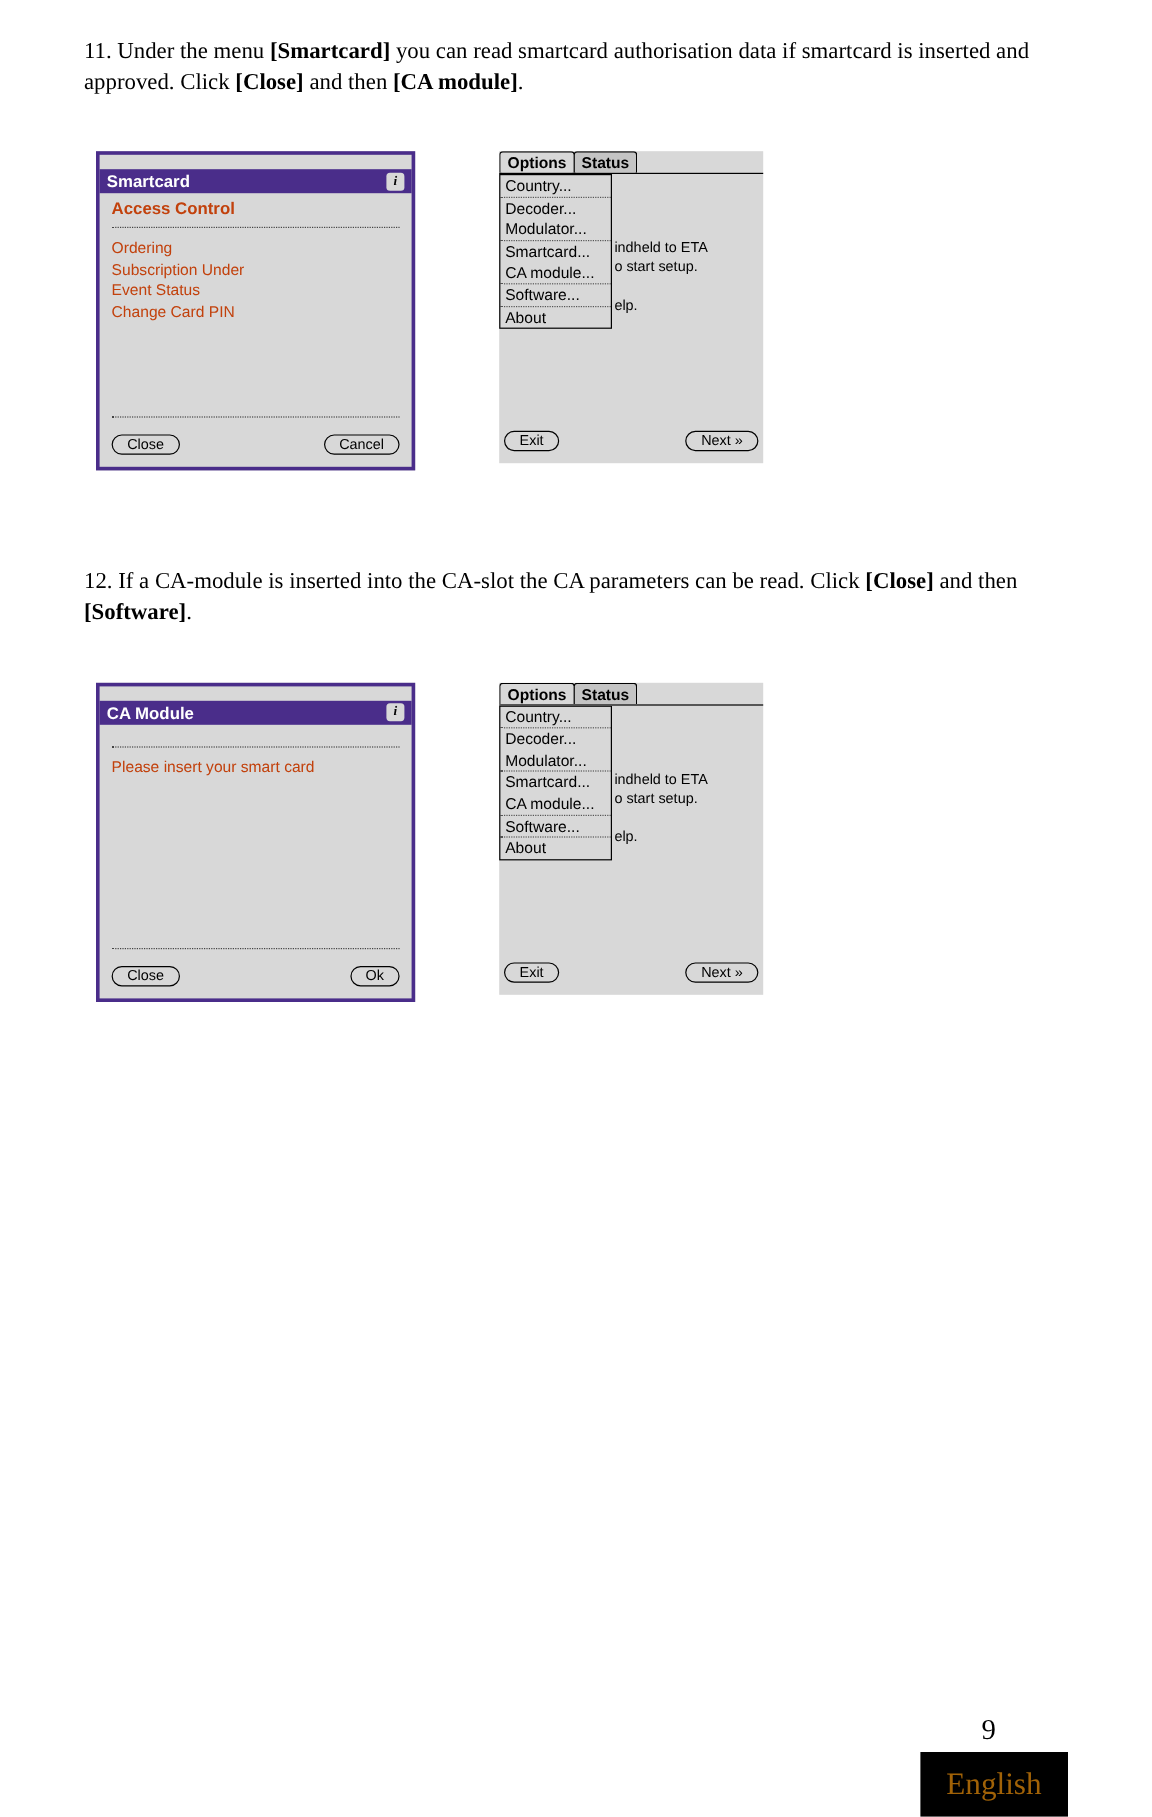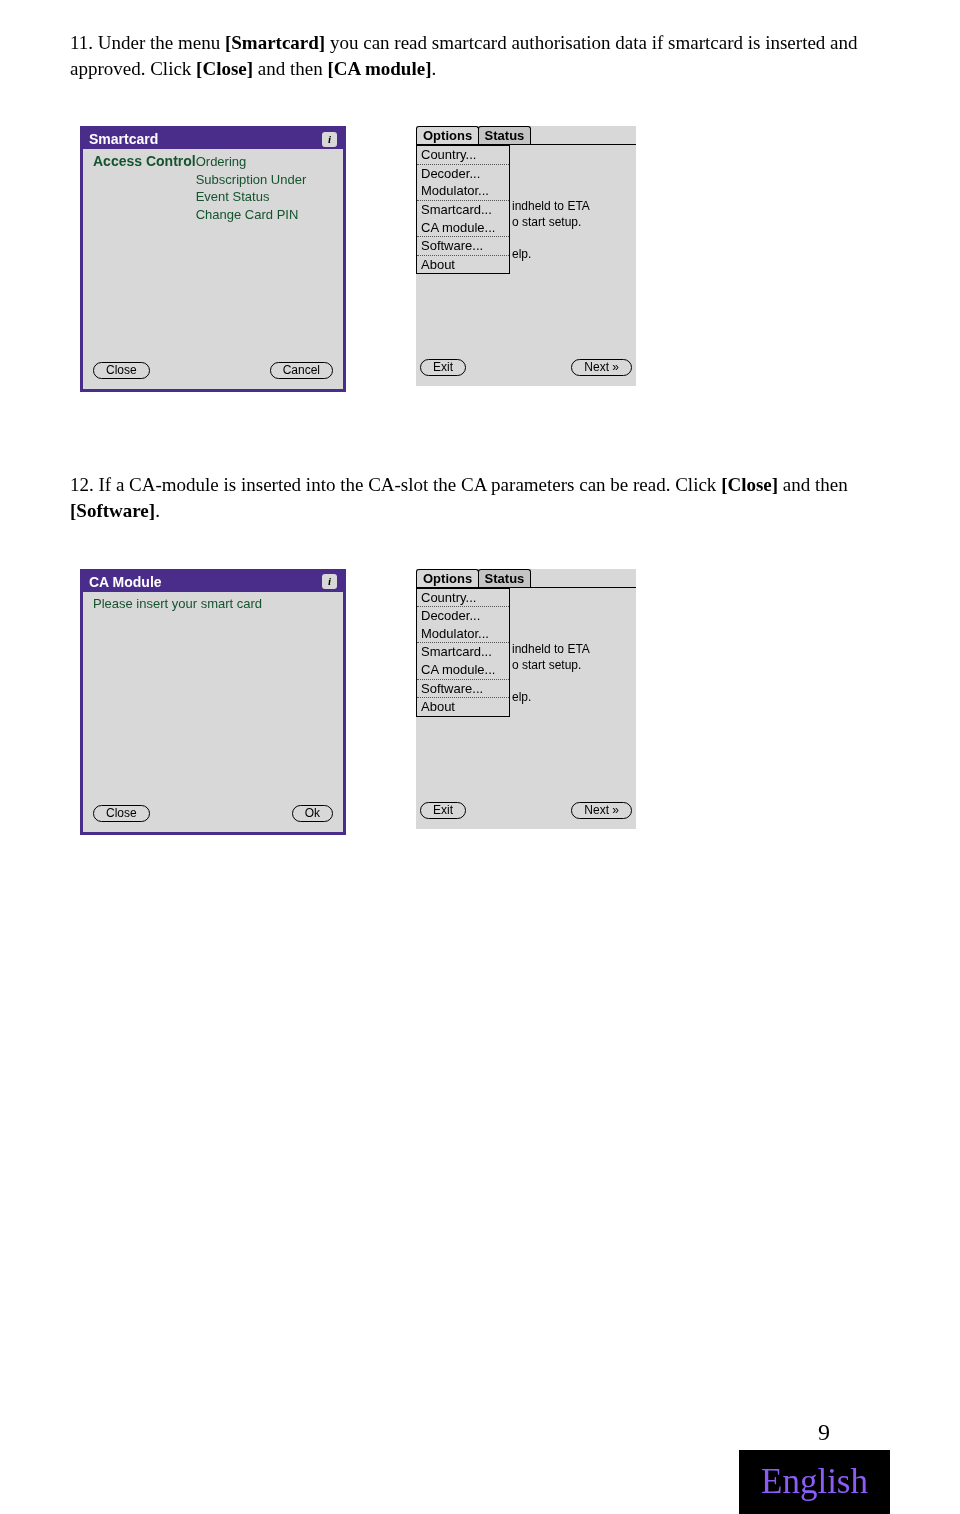--- a/index.html
+++ b/index.html
@@ -39,41 +39,43 @@
   }
   .dialog-title {
     background: #4a2d8a;
     color: #fff;
     font-weight: bold;
     font-size: 14px;
     padding: 2px 6px;
     display: flex;
     justify-content: space-between;
     align-items: center;
+    margin-top: 12px;
   }
   .info-icon {
     width: 15px;
     height: 15px;
     background: #d8d8d8;
     color: #000;
     border-radius: 3px;
     font-size: 11px;
     font-weight: bold;
     text-align: center;
     line-height: 15px;
     font-style: italic;
     font-family: serif;
   }
   .dialog-body {
     flex: 1;
     padding: 4px 10px;
     font-size: 13px;
-    color: #14532d;
-    display: flex;
-    flex-direction: row;
+    color: #c2410c;
+    display: flex;
+    flex-direction: column;
+    justify-content: flex-end;
   }
   .body-top-bold {
     font-weight: bold;
     font-size: 14px;
     margin-bottom: 2px;
   }
   .dotted-sep {
     border-top: 1.5px dotted #444;
     margin: 6px 0 8px 0;
   }
@@ -163,22 +165,22 @@
     text-align: right;
   }
   .page-num {
     font-size: 24px;
     font-family: Garamond, serif;
     margin-bottom: 4px;
     padding-right: 60px;
   }
   .lang-box {
     background: #000;
-    color: #8b5cf6;
-    font-size: 35px;
+    color: #a16207;
+    font-size: 26px;
     padding: 12px 22px;
     display: inline-block;
     font-family: Garamond, serif;
   }
 </style>
 </head>
 <body>
 
 <div class="page">
 

